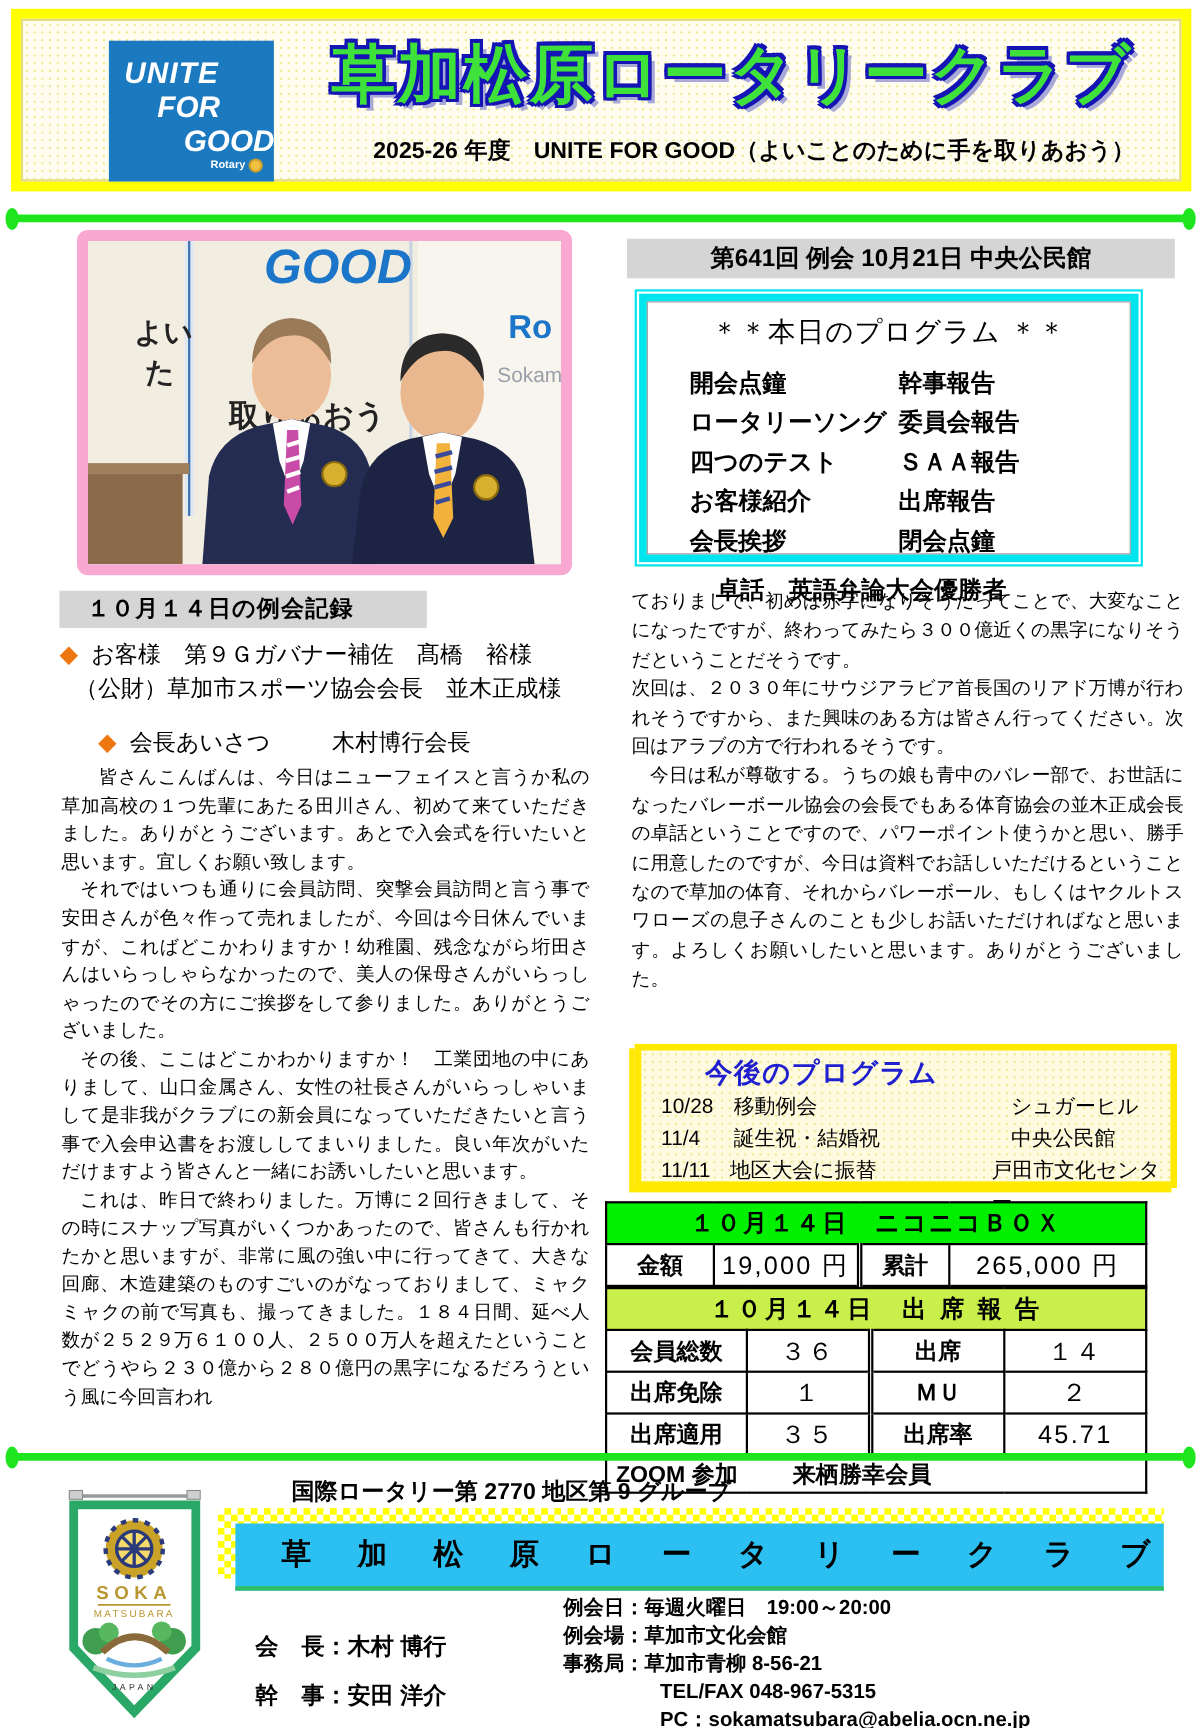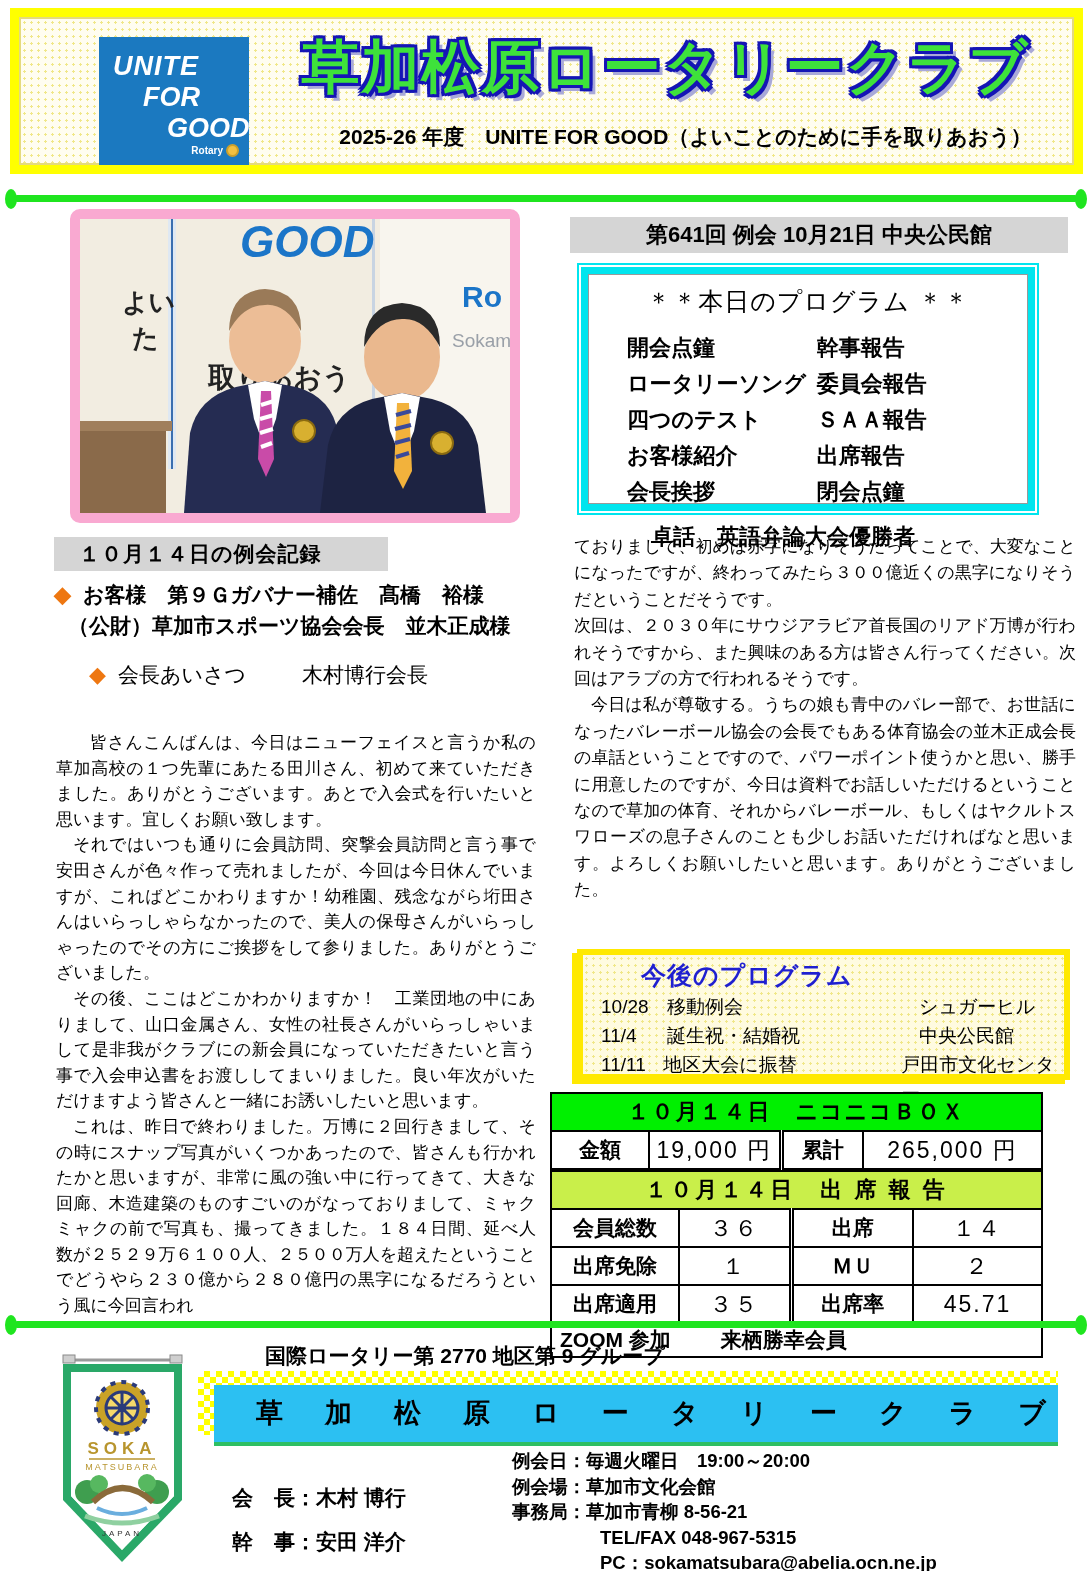--- a/index.html
+++ b/index.html
@@ -40,27 +40,27 @@
 
   
   .photo-frame { position:absolute; left:70px; top:209px; width:450px; height:314px;
           border:10px solid #f9a9d1; border-radius:10px; background:#efe9dc; overflow:hidden; }
 
   
   .record-banner { position:absolute; left:54px; top:537px; width:334px; height:34px;
           background:#d5d5d5; font-size:21px; font-weight:bold; line-height:34px;
           padding-left:25px; letter-spacing:1px; }
   .guest-block { position:absolute; left:54px; top:579px; width:496px;
-          font-size:21px; font-weight:bold; line-height:31px; }
+          font-size:21px; font-weight:normal; line-height:31px; }
   .diamond { color:#ee7711; margin-right:12px; font-size:22px; }
   .guest-line2 { padding-left:14px; }
   .greeting-block { position:absolute; left:54px; top:661px; width:496px;
           font-size:21px; font-weight:normal;margin-left:35px; }
   .greeting-speaker { margin-left:56px; }
-  .speech-left { position:absolute; left:56px; top:730px; width:480px;
+  .speech-left { position:absolute; left:56px; top:694px; width:480px;
           font-size:17px; line-height:25.6px; text-align:justify; }
   .speech-left p.p0 { text-indent:2em; }
   .speech-left p { text-indent:1em; }
 
   
   .meeting-banner { position:absolute; left:570px; top:217px; width:498px; height:36px;
           background:#d5d5d5; text-align:center; font-size:22px; font-weight:bold; line-height:36px; }
   .program-box { position:absolute; left:577px; top:263px; width:462px; height:252px;
           border:2px solid #00e5ee; padding:2px; background:#fff; }
   .program-mid { width:100%; height:100%; border:7px solid #00e5ee; }

